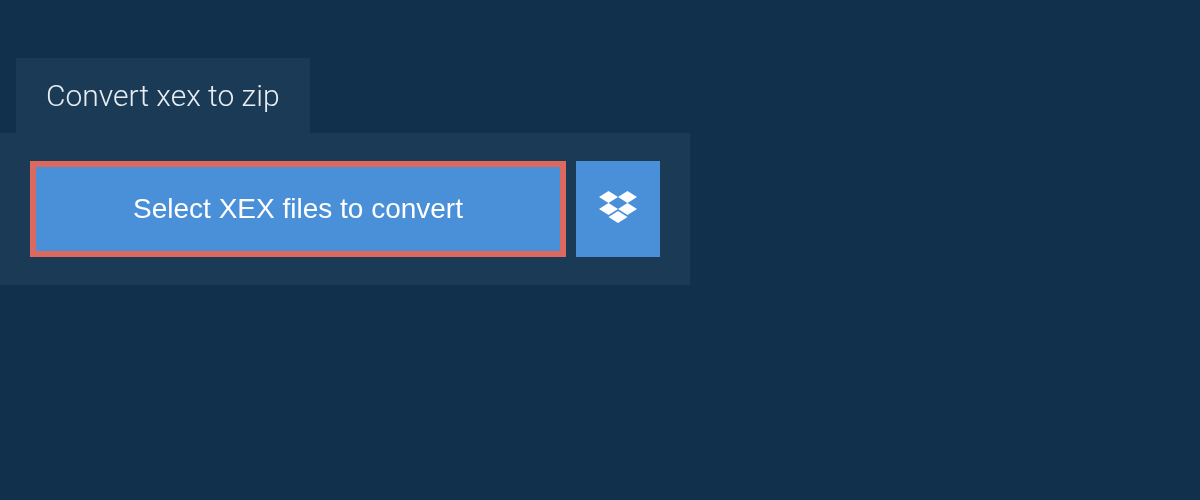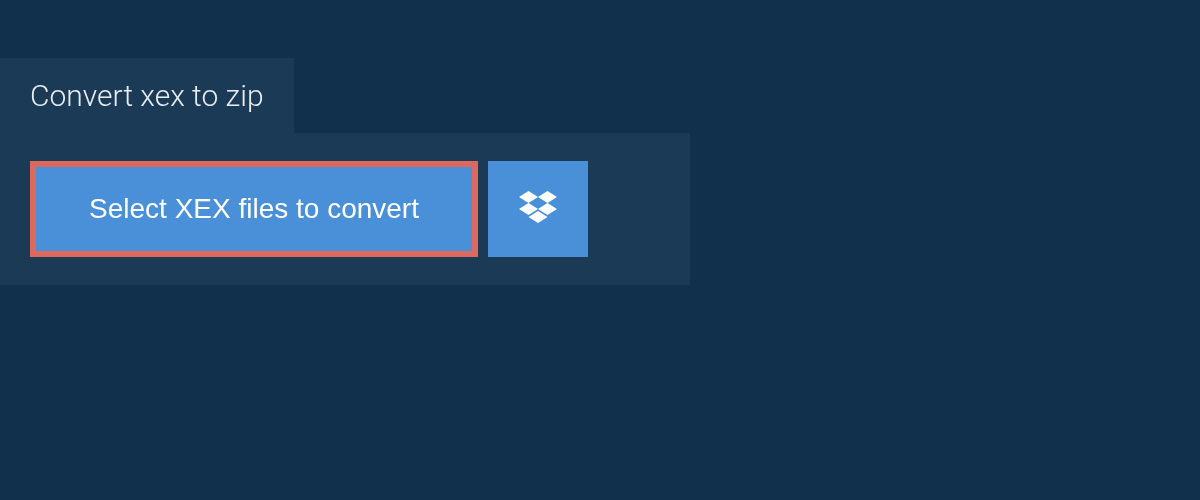--- a/index.html
+++ b/index.html
@@ -12,21 +12,21 @@
       height: 500px;
       background: #10304c;
       font-family: -apple-system, BlinkMacSystemFont, "Segoe UI", Roboto, Helvetica, Arial, sans-serif;
       overflow: hidden;
     }
     .tab {
       display: inline-block;
       background: #1a3a56;
       padding: 20px 30px;
       margin-top: 58px;
-      margin-left: 0;
+      margin-left: 16px;
     }
     .tab-label {
       color: #e8edf2;
       font-size: 30px;
       font-weight: 300;
     }
     .panel {
       background: #1a3a56;
       padding: 28px 30px;
       width: 690px;
@@ -40,21 +40,21 @@
       border: 6px solid #dc6960;
       color: #ffffff;
       font-size: 28px;
       font-weight: 300;
       padding: 26px 40px;
       cursor: pointer;
       display: flex;
       align-items: center;
       justify-content: center;
       flex: 0 0 auto;
-      width: 448px;
+      width: 536px;
     }
     .dropbox-button {
       background: #4a90d9;
       border: none;
       width: 100px;
       cursor: pointer;
       display: flex;
       align-items: center;
       justify-content: center;
     }

